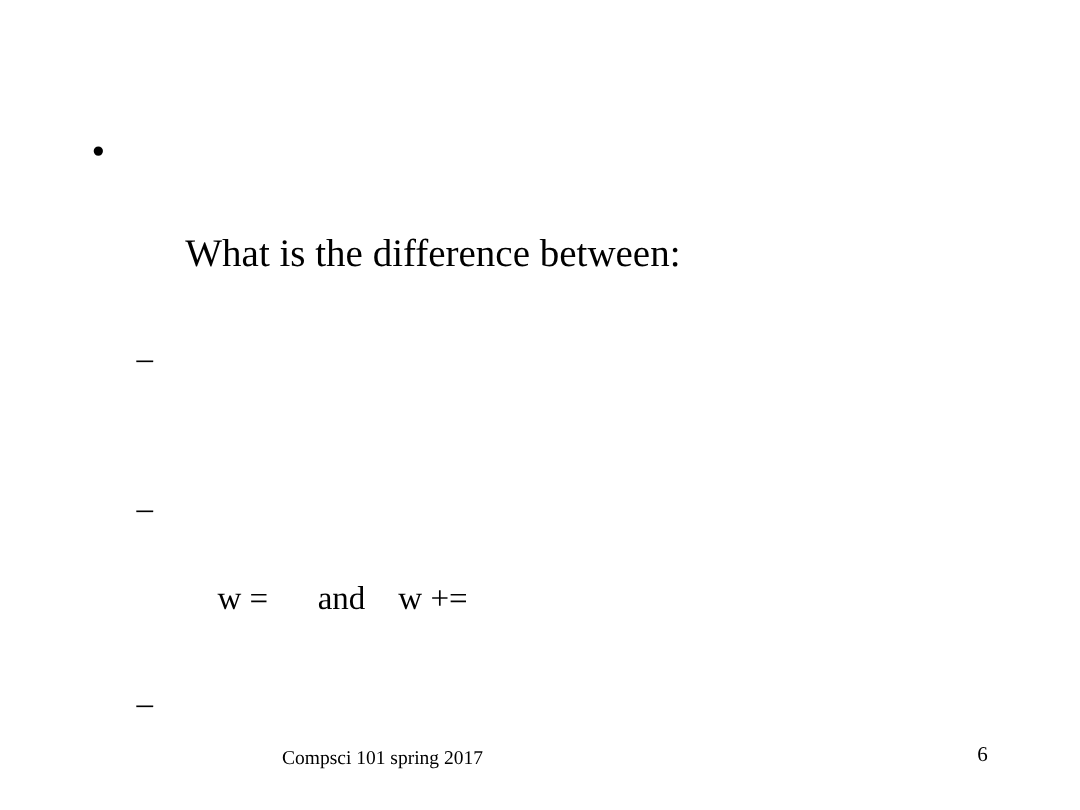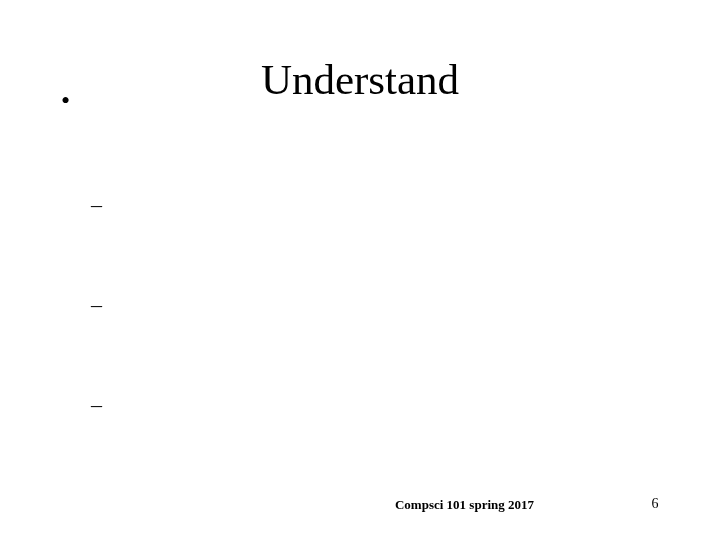--- a/index.html
+++ b/index.html
@@ -77,56 +77,56 @@
   .sub-gap-top {
     margin-top: 4px;
   }
 
   
   .footer-center {
     position: absolute;
     left: 188px;
     top: 497px;
     width: 346px;
-    text-align: right;
+    text-align: left;
     font-size: 13px;
     line-height: 16px;
     white-space: pre;
-    font-weight: bold;
   }
   .footer-page {
     position: absolute;
     left: 615px;
     top: 495px;
     width: 80px;
     text-align: center;
     font-size: 14px;
     line-height: 18px;
     white-space: pre;
   }
 </style>
 </head>
 <body>
 
 <div class="slide">
 
-  <h1 class="slide-title">Understand</h1>
 
   <div class="body-area">
 
     <div class="bullet-l1">
       <span class="marker">•</span>
+      <span>What is the difference between:</span>
     </div>
 
     <div class="bullet-l2 sub-gap-top">
       <span class="marker">–</span>
     </div>
 
     <div class="bullet-l2">
       <span class="marker">–</span>
+      <span>w =      and    w +=</span>
     </div>
 
     <div class="bullet-l2">
       <span class="marker">–</span>
       
     </div>
 
   </div>
 
   <div class="footer-center">Compsci 101 spring 2017</div>

